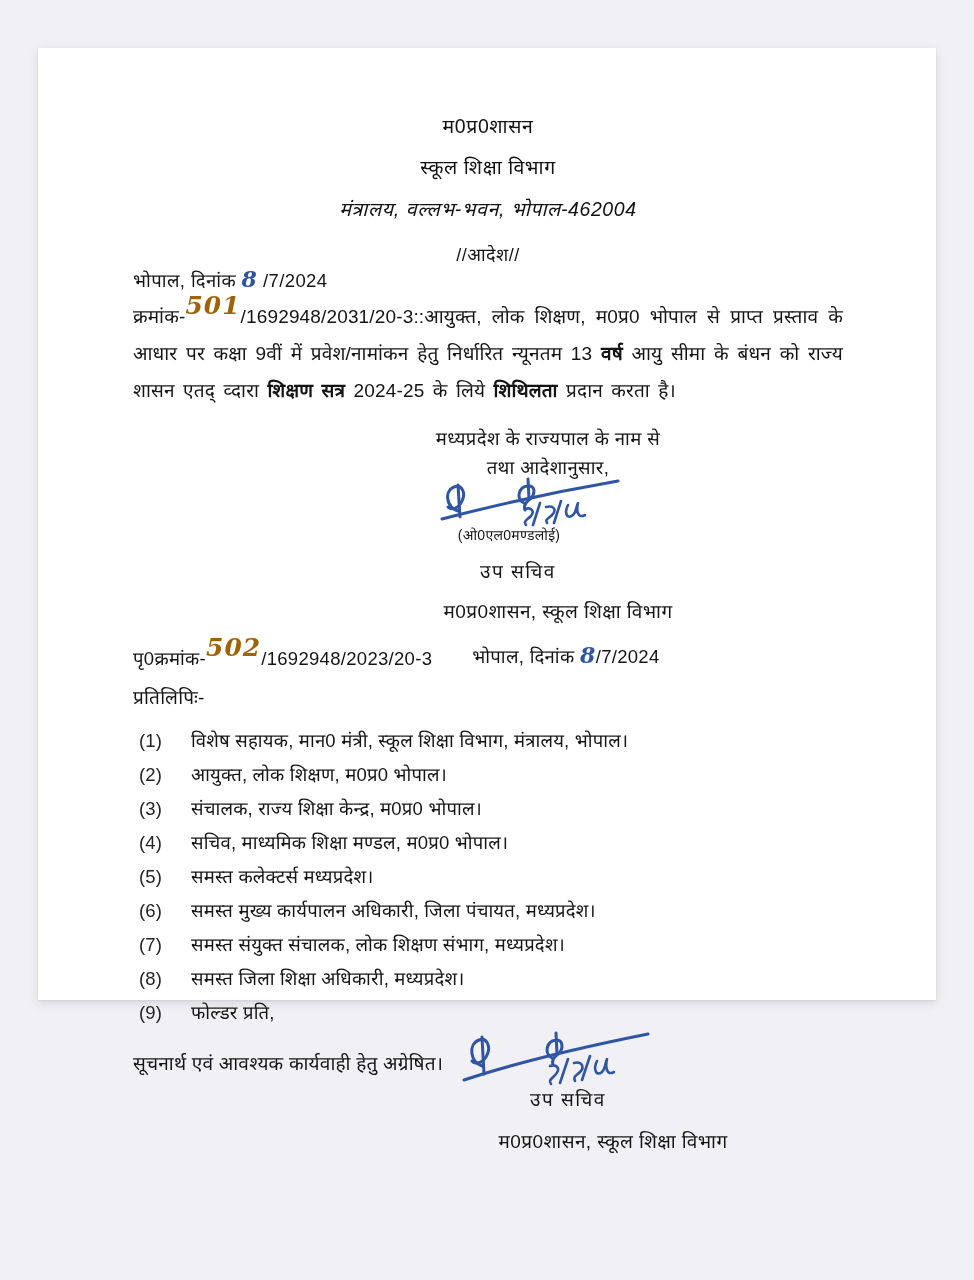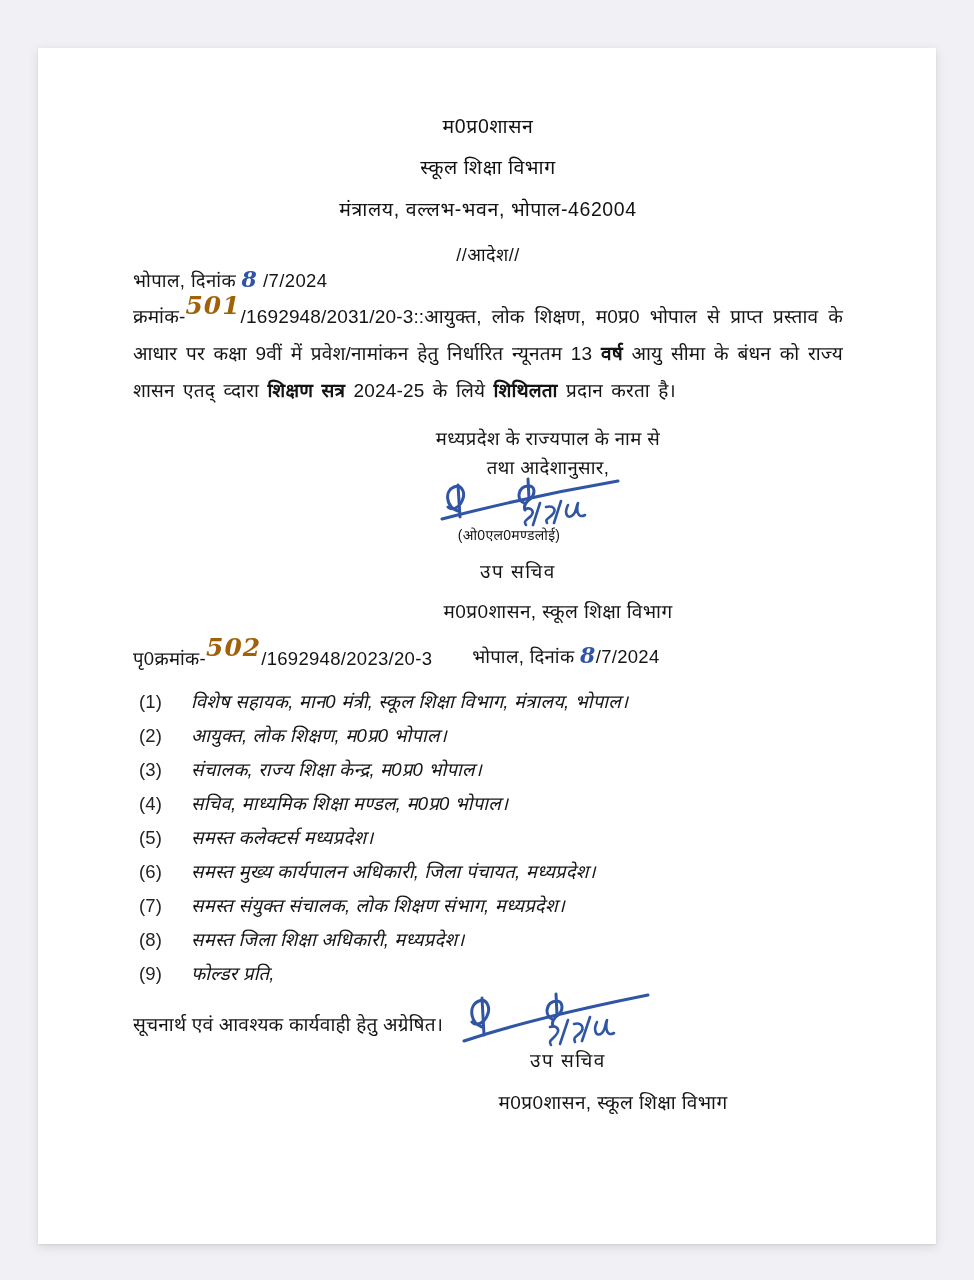--- a/index.html
+++ b/index.html
@@ -21,21 +21,21 @@
     width: 974px;
     height: 1280px;
     background: #f1f0f4;
   }
 
   .document-sheet {
     position: absolute;
     left: 38px;
     top: 48px;
     width: 898px;
-    height: 1196px;
+    height: 952px;
     background: #ffffff;
     box-shadow: 0 3px 10px rgba(60,55,80,0.13),
                 0 1px 2px rgba(60,55,80,0.10);
   }
 
   .doc-inner {
     position: absolute;
     left: 95px;
     top: 0;
     width: 710px;
@@ -47,21 +47,21 @@
   .letterhead { text-align: center; }
 
   .lh-line {
     font-size: 19.5px;
     letter-spacing: 0.6px;
     color: #121212;
     line-height: 1.1;
   }
   .lh-1 { margin-top: 68px; }
   .lh-2 { margin-top: 20px; }
-  .lh-3 { margin-top: 20px; }
+  .lh-3 { margin-top: 20px; font-style: italic; }
   .lh-order {
     margin-top: 22px;
     font-size: 18px;
     letter-spacing: 0.5px;
   }
 
   
   .place-date-row {
     font-size: 18.5px;
     letter-spacing: 0.4px;
@@ -169,21 +169,21 @@
     align-items: baseline;
     font-size: 18.5px;
     line-height: 34px;
     letter-spacing: 0.2px;
   }
   .dist-num {
     flex: 0 0 58px;
     padding-left: 6px;
     color: #232323;
   }
-  .dist-text { flex: 1 1 auto; font-style: italic; }
+  .dist-text { flex: 1 1 auto; }
 
   .forward-note {
     margin-top: 20px;
     font-size: 19px;
     letter-spacing: 0.2px;
   }
 
   
   .bottom-sig {
     position: relative;
@@ -264,20 +264,21 @@
         <div class="sig-title">उप सचिव</div>
         <div class="sig-dept">म0प्र0शासन, स्कूल शिक्षा विभाग</div>
       </div>
 
       <div class="endorse-row">
         <span class="endorse-left"><span>पृ0क्रमांक-</span><span class="hand-num">502</span><span>/1692948/2023/20-3</span></span>
         <span class="endorse-right"><span>भोपाल, दिनांक</span>
           <span class="hand">8</span><span>/7/2024</span></span>
       </div>
 
+      <div class="copy-to-label">प्रतिलिपिः-</div>
 
       <ul class="dist-list">
         <li class="dist-item">
           <span class="dist-num">(1)</span>
           <span class="dist-text">विशेष सहायक, मान0 मंत्री, स्कूल शिक्षा विभाग, मंत्रालय, भोपाल।</span>
         </li>
         <li class="dist-item">
           <span class="dist-num">(2)</span>
           <span class="dist-text">आयुक्त, लोक शिक्षण, म0प्र0 भोपाल।</span>
         </li>

